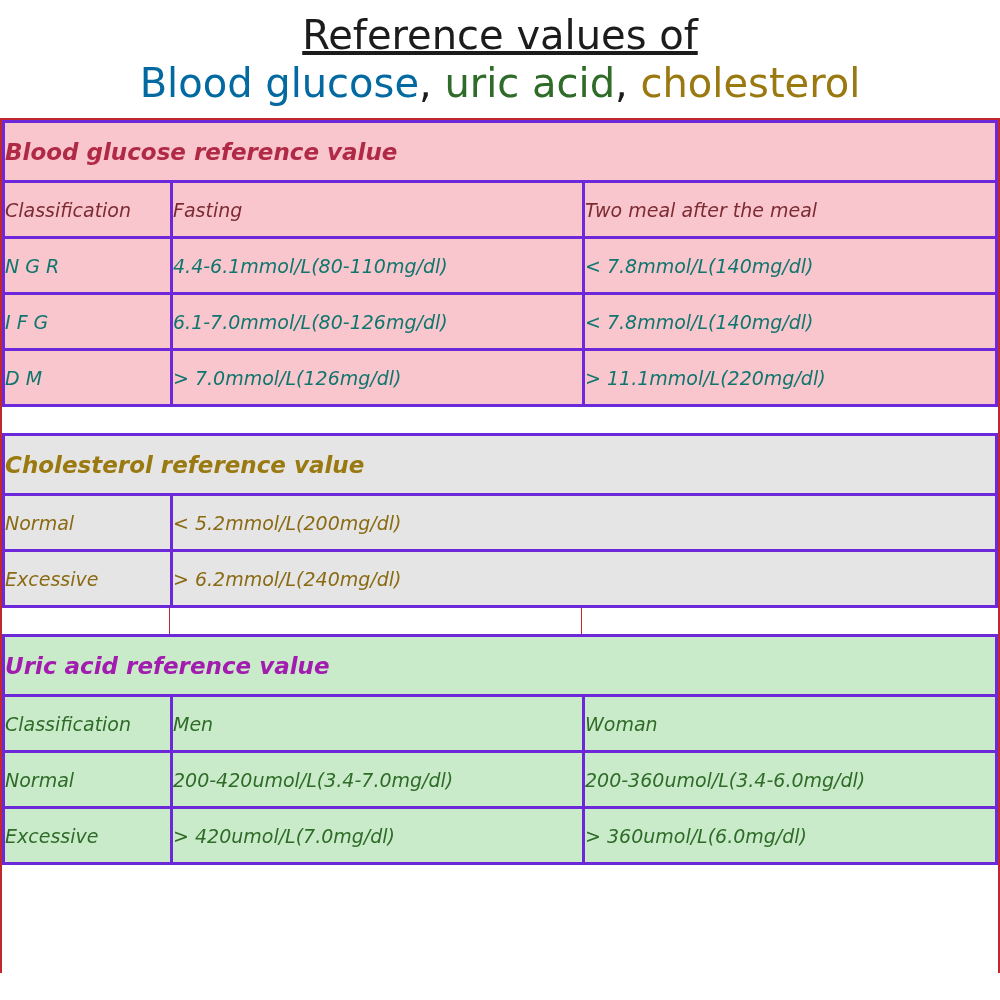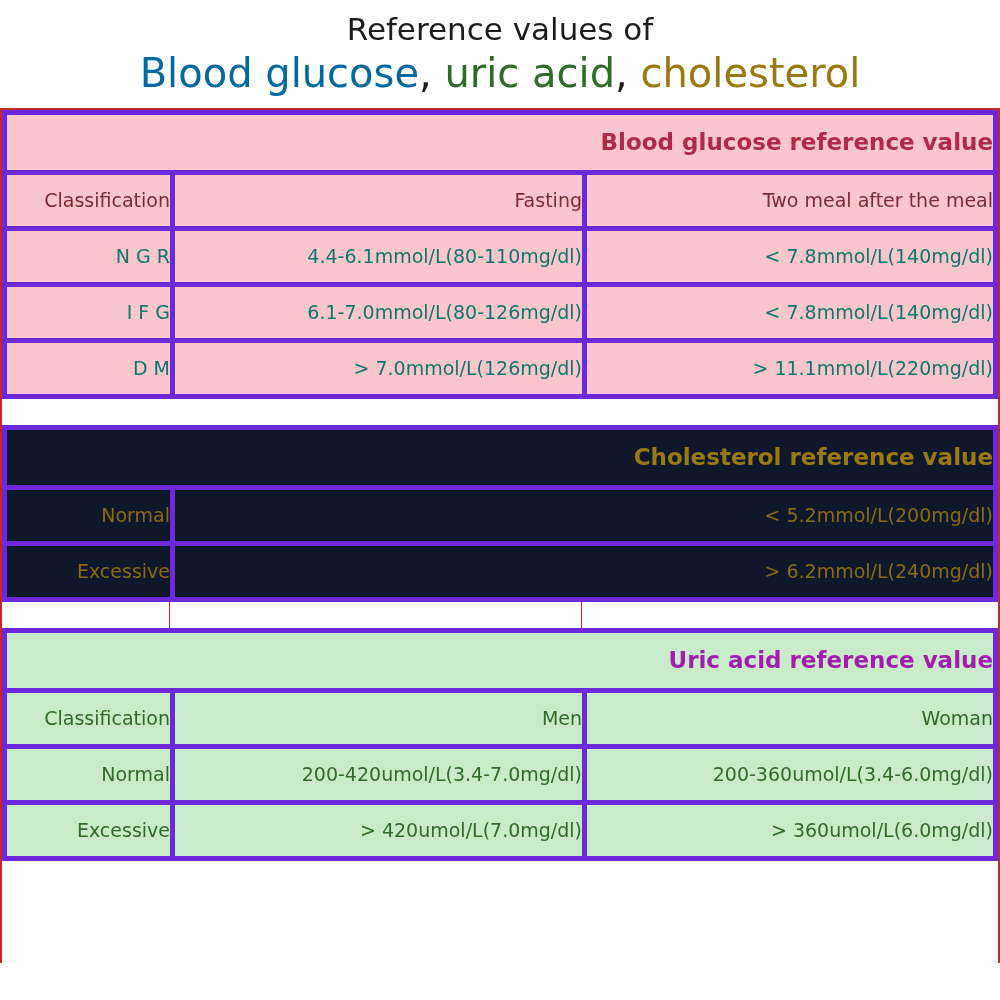--- a/index.html
+++ b/index.html
@@ -19,24 +19,25 @@
     height: 1000px;
     box-sizing: border-box;
   }
 
   
   .title-block {
     text-align: center;
     padding-top: 12px;
   }
   .title-line1 {
-    font-size: 31px;
+    font-size: 40px;
     color: #1c1c1c;
     line-height: 1.15;
     font-weight: 400;
+    text-decoration: underline;
   }
   .title-line2 {
     font-size: 40px;
     line-height: 1.25;
     font-weight: 400;
     white-space: nowrap;
   }
   .t-glucose { color: #0369a1; }
   .t-sep { color: #1c1c1c; }
   .t-uric { color: #2f6b29; }
@@ -51,44 +52,45 @@
     box-sizing: border-box;
     height: 855px;
     overflow: hidden;
   }
   table.ref {
     border-collapse: collapse;
     width: 100%;
     table-layout: fixed;
   }
   table.ref td, table.ref th {
-    border: 5px solid #6d28d9;
-    text-align: right;
+    border: 3px solid #6d28d9;
+    text-align: left;
     font-weight: 400;
     padding: 0;
     height: 56px;
     font-size: 19px;
     box-sizing: border-box;
+    font-style: italic;
   }
   .col-class { width: 168px; }
   .col-mid { width: 412px; }
   .col-right { width: auto; }
 
   
   .tbl-glucose td, .tbl-glucose th { background: #f9c6cd; color: #0f766e; }
   .tbl-glucose .hdr {
     font-size: 23px;
     font-weight: bold;
     color: #b02a45;
     height: 60px;
   }
   .tbl-glucose .subhdr { color: #7d2b33; }
 
   
-  .tbl-chol td, .tbl-chol th { background: #0f172a; color: #8a6a12; }
+  .tbl-chol td, .tbl-chol th { background: #e5e5e5; color: #8a6a12; }
   .tbl-chol .hdr {
     font-size: 23px;
     font-weight: bold;
     color: #9a7a10;
     height: 60px;
   }
 
   
   .tbl-uric td, .tbl-uric th { background: #c9ebc9; color: #2f6b29; }
   .tbl-uric .hdr {

